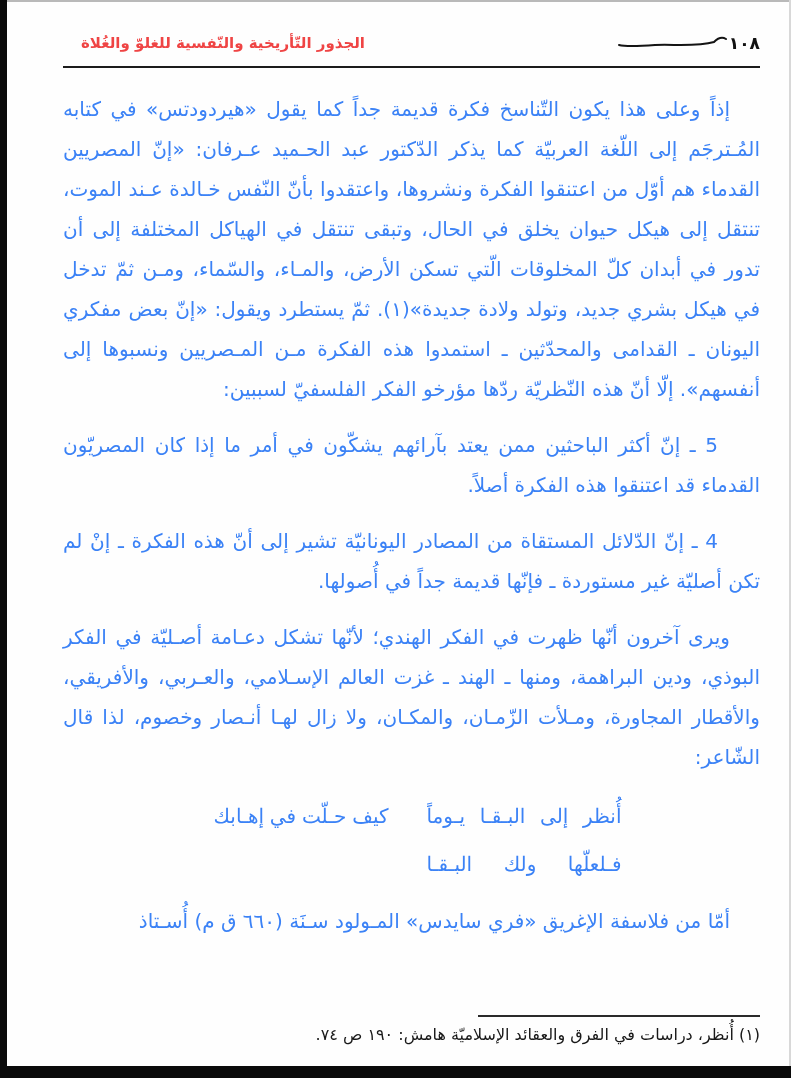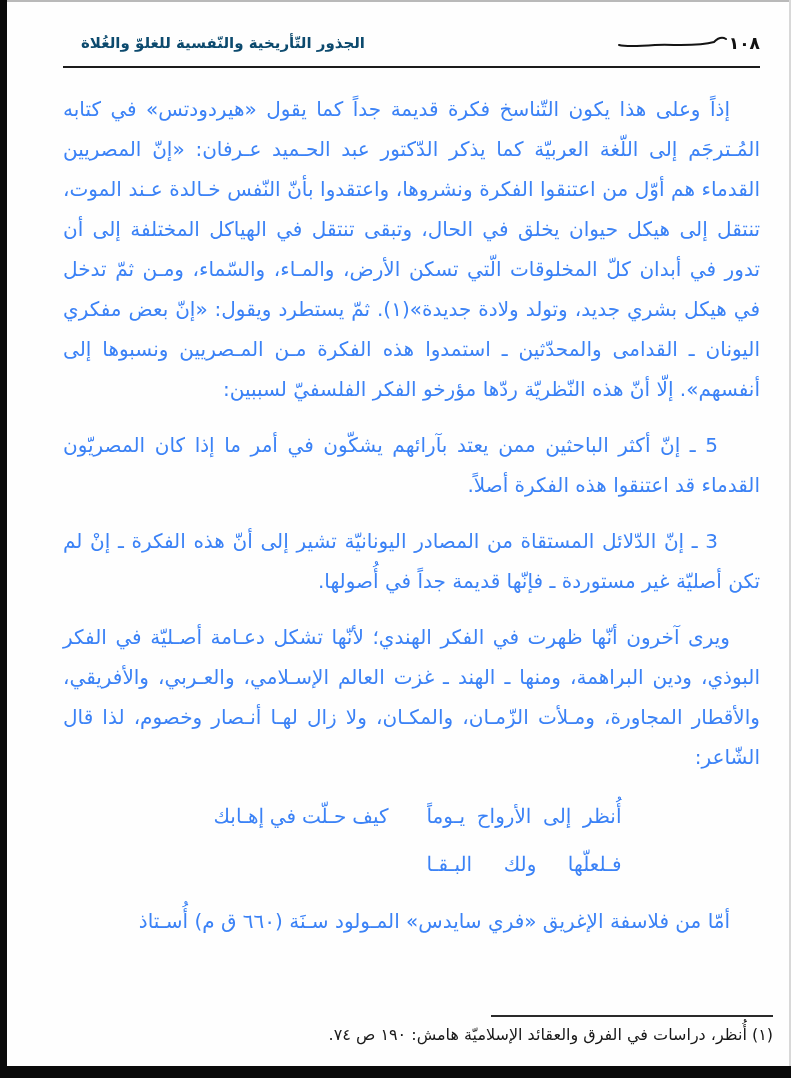--- a/index.html
+++ b/index.html
@@ -34,21 +34,21 @@
     justify-content:space-between;
     align-items:center;
     height:34px;
   }
   .pageno-area { display:flex; align-items:center; }
   .pageno { font-size:17px; font-weight:bold; letter-spacing:1px; }
   .flourish { display:block; }
   .head-title {
     font-size:15px;
     font-weight:bold;
-    color:#0c4a6e;
+    color:#ef4444;
     padding-left:18px;
   }
   .header-rule {
     border:none;
     border-top:2px solid #1c1c1c;
     margin-top:6px;
   }
 
   
   .body-text {
@@ -80,21 +80,21 @@
     white-space:nowrap;
     overflow:hidden;
     font-family:Liberation Serif, serif;
   }
 
   .closing { margin-top:16px; text-indent:30px; }
 
   
   .footer-area {
     position:absolute;
-    left:31px; right:18px;
+    left:31px; right:31px;
     bottom:34px;
   }
   .footnote-rule {
     border:none;
     border-top:2px solid #2a2a2a;
     width:282px;
     margin-right:0;
     margin-left:auto;               
   }
   .footnote-rule-wrap { direction:rtl; }
@@ -128,26 +128,26 @@
     </header>
 
     <hr class="header-rule">
 
     <main class="body-text">
 
       <p class="para para-main">إذاً وعلى هذا يكون التّناسخ فكرة قديمة جداً كما يقول «هيردودتس» في كتابه المُـترجَم إلى اللّغة العربيّة كما يذكر الدّكتور عبد الحـميد عـرفان: «إنّ المصريين القدماء هم أوّل من اعتنقوا الفكرة ونشروها، واعتقدوا بأنّ النّفس خـالدة عـند الموت، تنتقل إلى هيكل حيوان يخلق في الحال، وتبقى تنتقل في الهياكل المختلفة إلى أن تدور في أبدان كلّ المخلوقات الّتي تسكن الأرض، والمـاء، والسّماء، ومـن ثمّ تدخل في هيكل بشري جديد، وتولد ولادة جديدة»(١). ثمّ يستطرد ويقول: «إنّ بعض مفكري اليونان ـ القدامى والمحدّثين ـ استمدوا هذه الفكرة مـن المـصريين ونسبوها إلى أنفسهم». إلّا أنّ هذه النّظريّة ردّها مؤرخو الفكر الفلسفيّ لسببين:</p>
 
       <p class="list-point">5 ـ إنّ أكثر الباحثين ممن يعتد بآرائهم يشكّون في أمر ما إذا كان المصريّون القدماء قد اعتنقوا هذه الفكرة أصلاً.</p>
 
-      <p class="list-point">3 ـ إنّ الدّلائل المستقاة من المصادر اليونانيّة تشير إلى أنّ هذه الفكرة ـ إنْ لم تكن أصليّة غير مستوردة ـ فإنّها قديمة جداً في أُصولها.</p>
+      <p class="list-point">4 ـ إنّ الدّلائل المستقاة من المصادر اليونانيّة تشير إلى أنّ هذه الفكرة ـ إنْ لم تكن أصليّة غير مستوردة ـ فإنّها قديمة جداً في أُصولها.</p>
 
       <p class="para para-indian">ويرى آخرون أنّها ظهرت في الفكر الهندي؛ لأنّها تشكل دعـامة أصـليّة في الفكر البوذي، ودين البراهمة، ومنها ـ الهند ـ غزت العالم الإسـلامي، والعـربي، والأفريقي، والأقطار المجاورة، ومـلأت الزّمـان، والمكـان، ولا زال لهـا أنـصار وخصوم، لذا قال الشّاعر:</p>
 
       <div class="poetry">
-        <div class="hemistich">أُنظر إلى الأرواح يـوماً</div>
+        <div class="hemistich">أُنظر إلى البـقـا يـوماً</div>
         <div class="hemistich">كيف حـلّت في إهـابك</div>
         <div class="hemistich">فـلعلّها ولك البـقـا</div>
       </div>
 
       <p class="closing">أمّا من فلاسفة الإغريق «فري سايدس» المـولود سـنَة (٦٦٠ ق م) أُسـتاذ</p>
 
     </main>
 
   </div>
 

